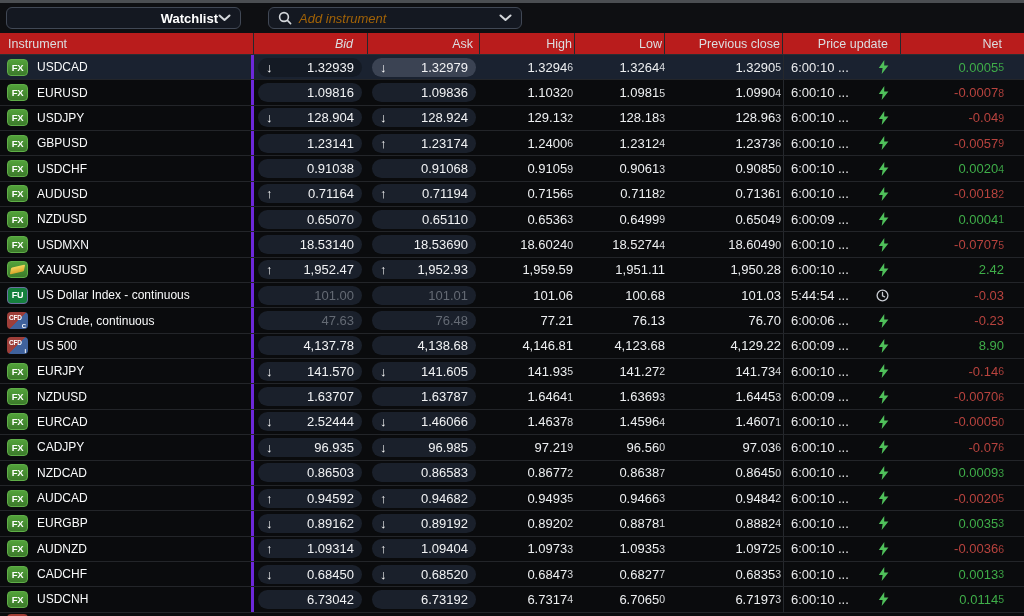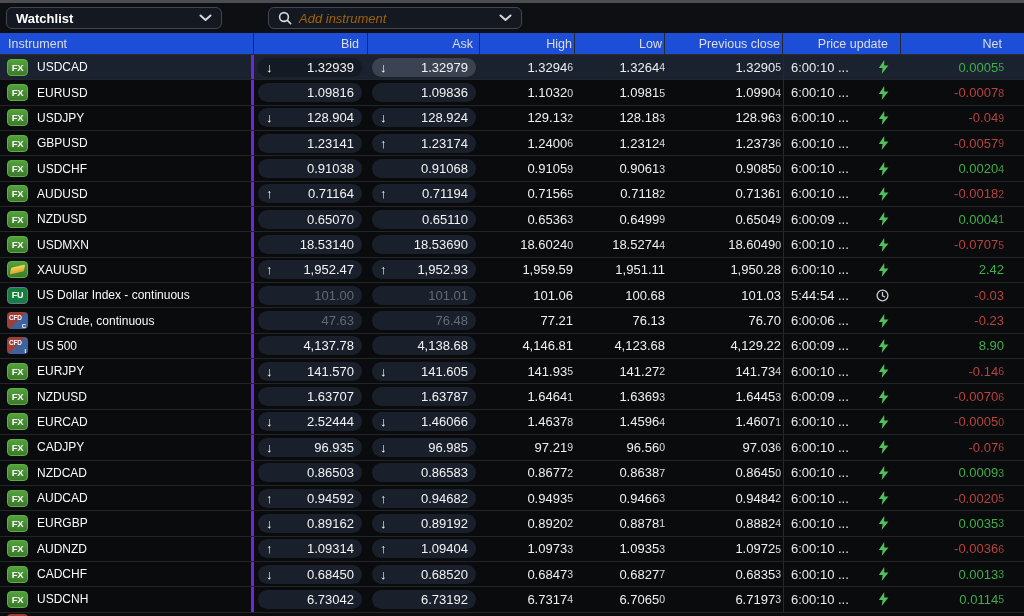--- a/index.html
+++ b/index.html
@@ -5,32 +5,32 @@
   * { margin:0; padding:0; box-sizing:border-box; }
   html,body { width:1024px; height:616px; overflow:hidden; background:#0a0b0d;
     font-family:"Liberation Sans","DejaVu Sans",sans-serif; }
   .app { width:1024px; height:616px; background:#0a0b0d; color:#f2f3f5; }
 
   .top-edge { height:3px; background:#4b4e52; }
 
   .toolbar { position:relative; height:30px; background:#0e0f12; }
   .ctrl { position:absolute; top:4px; height:22px; display:flex; align-items:center;
     background:#141821; border:1px solid #414855; border-radius:6px; cursor:pointer; }
-  .select { left:6px; width:216px; padding:0 9px; justify-content:space-between; }
+  .select { left:6px; width:235px; padding:0 9px; justify-content:flex-end; }
   .select .lbl { font-size:13px; font-weight:700; color:#ffffff; }
   .search { left:268px; width:254px; padding:0 9px; gap:7px; }
   .search .ph { flex:1; font-size:13px; font-style:italic; color:#a16207; }
 
   .grid { display:grid; grid-template-columns:254px 114px 112px 95px 90px 118px 118px 103px; }
-  .thead { height:22px; background:#1d4ed8; border-bottom:1px solid #2b2d32; }
+  .thead { height:22px; background:#b91c1c; border-bottom:1px solid #2b2d32; }
   .th { font-size:12.5px; color:#dcdee1; display:flex; align-items:center;
     border-right:1px solid #25282d; padding-right:2px; justify-content:flex-end; }
   .th:last-child { border-right:none; }
   .th.instr { justify-content:flex-start; padding-left:8px; }
-  .th.bid { padding-right:8px; } .th.ask { padding-right:6px; }
+  .th.bid { padding-right:14px;font-style:italic; } .th.ask { padding-right:6px; }
   .th.upd { padding-right:12px; }
 
   .rows { height:558px; overflow:hidden; }
   .row { height:25.35px; border-bottom:1px solid #232529; align-items:center; cursor:pointer; }
   .row.selected { background:#1a2230; }
   .cell { font-size:13px; color:#eef0f2; display:flex; align-items:center; justify-content:flex-end; height:100%; }
   .c-instr { justify-content:flex-start; border-right:3px solid #6d28d9; }
   .c-upd { border-left:1px solid #25282d; justify-content:flex-start; padding:0 12px 0 7px; }
   .c-high { padding-right:2px; } .c-prev { padding-right:2px; }
 

